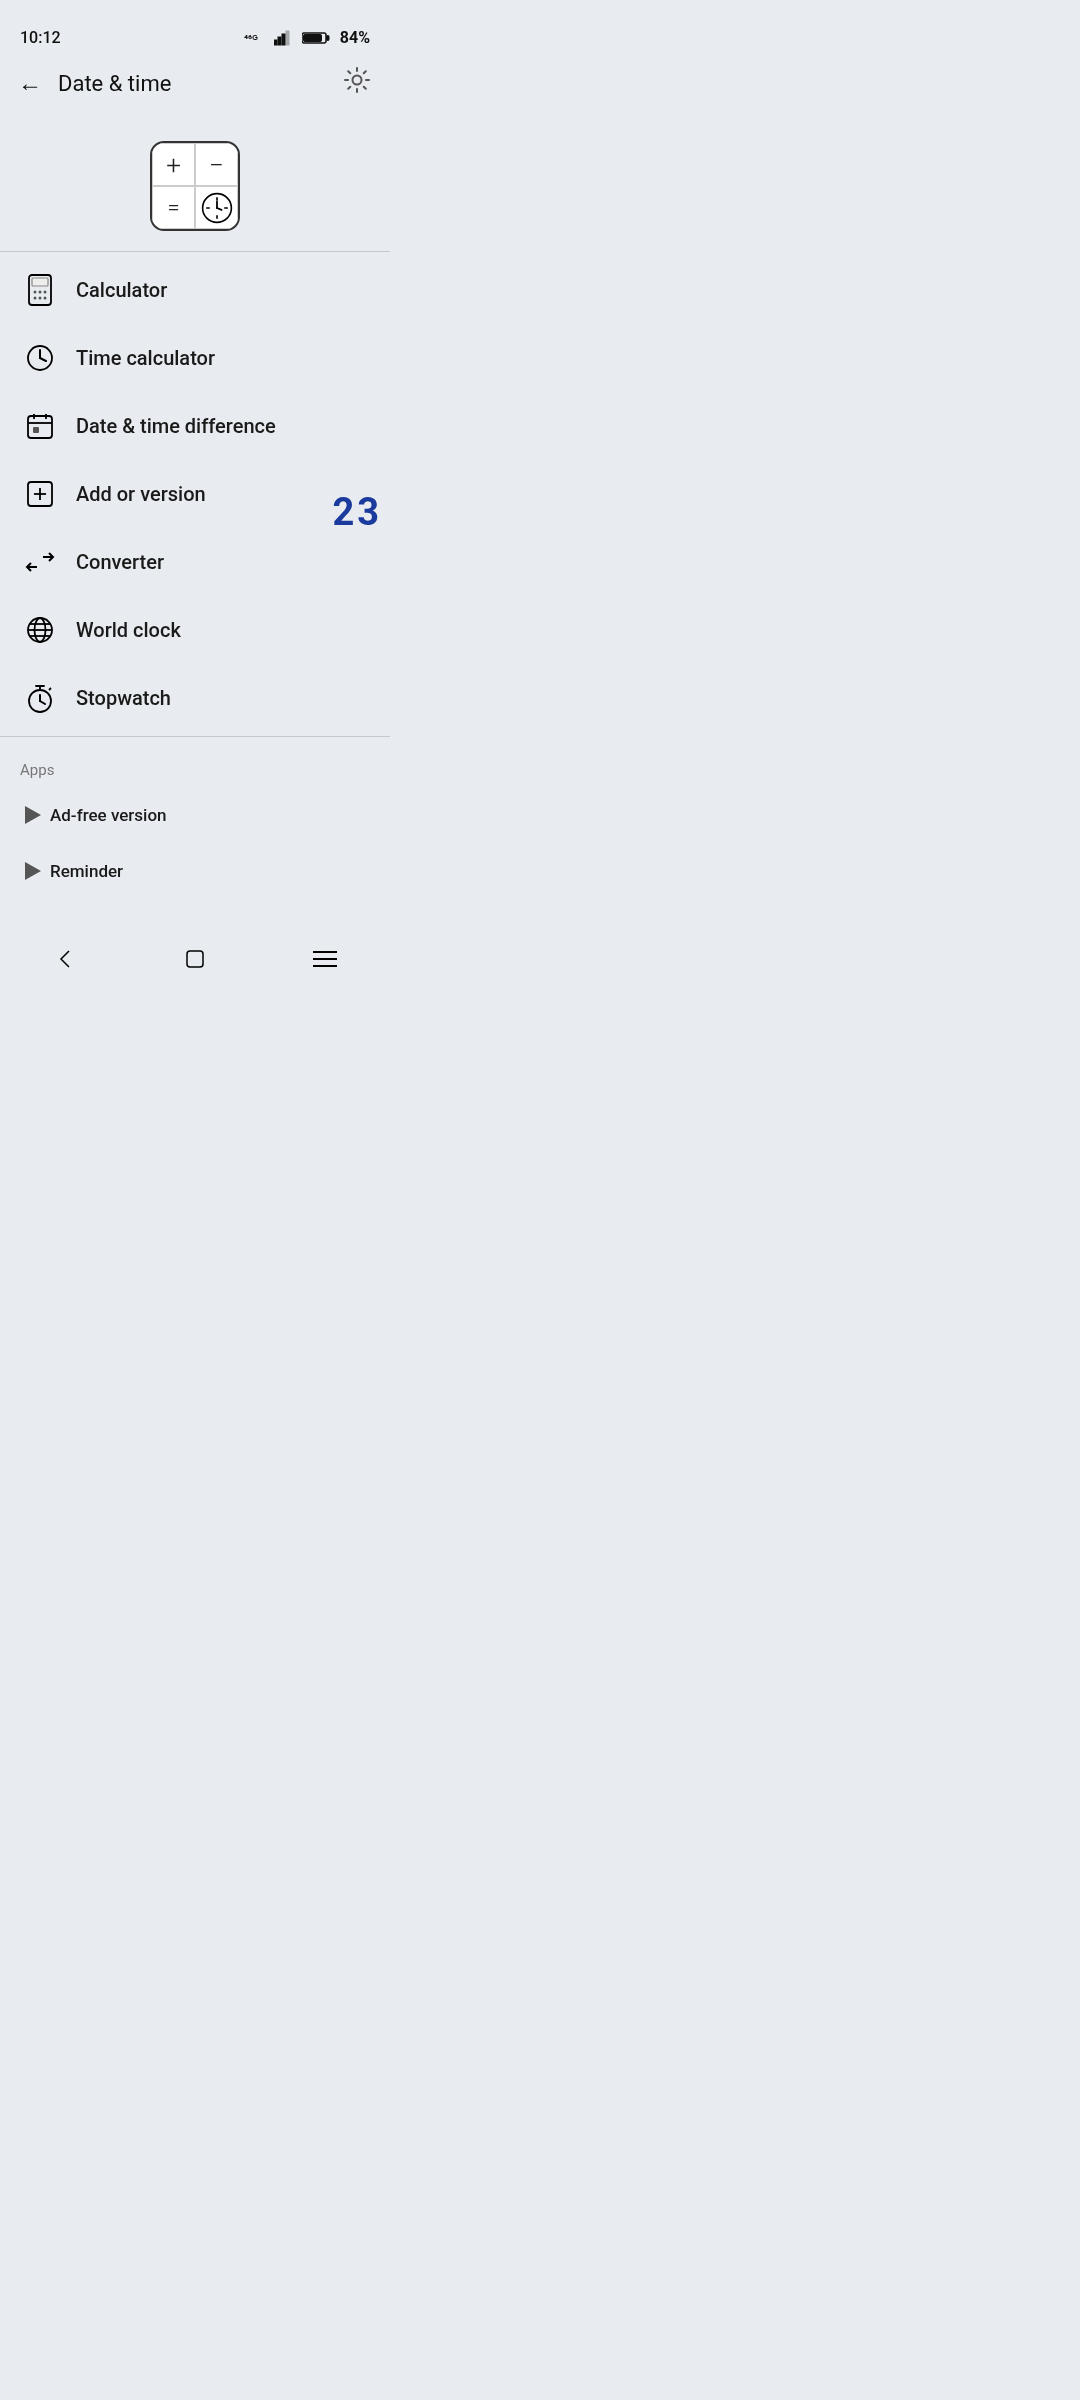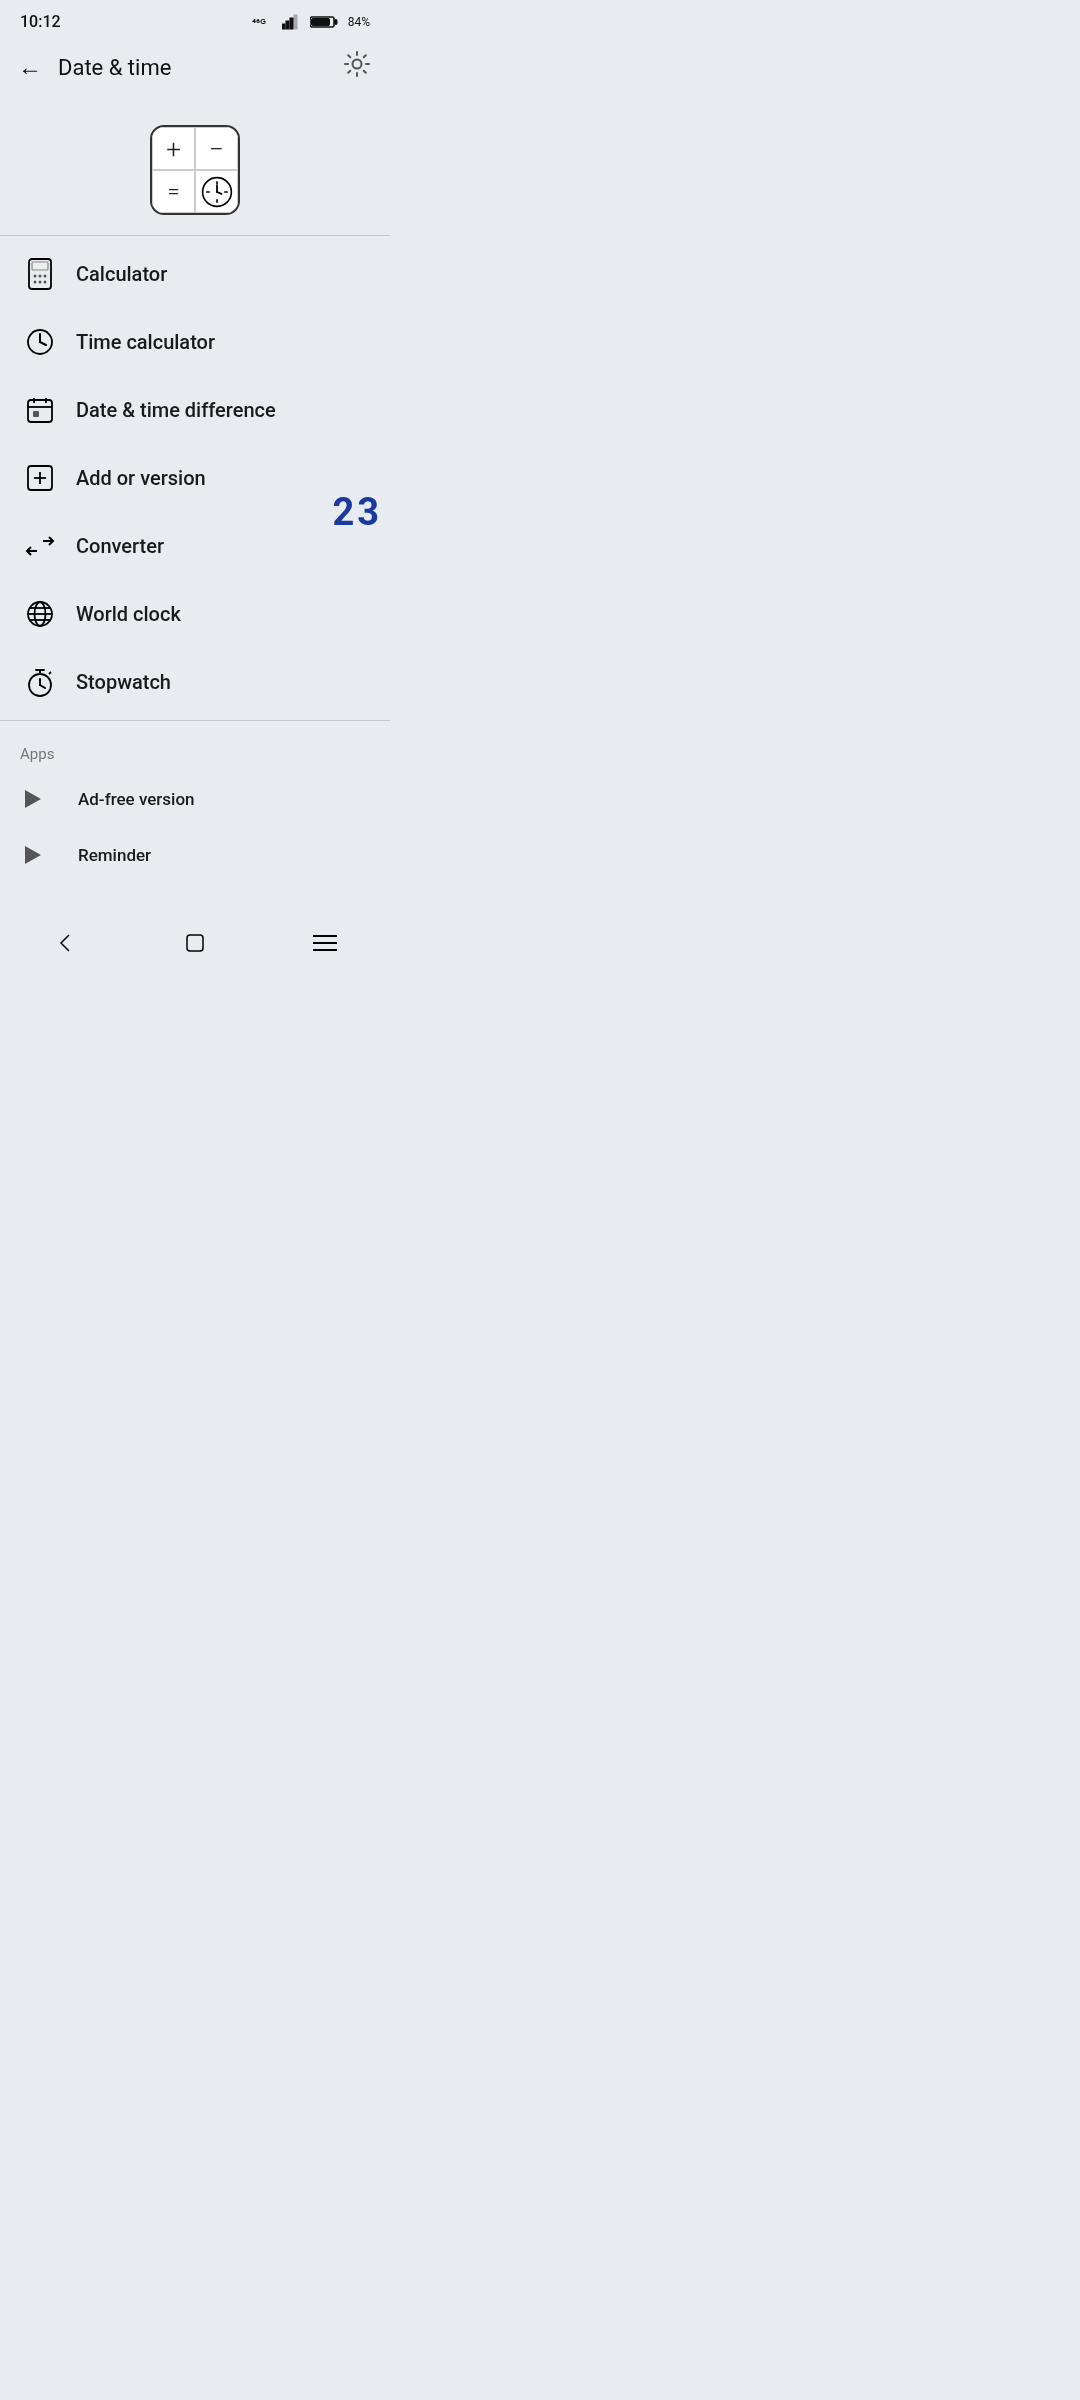--- a/index.html
+++ b/index.html
@@ -14,36 +14,37 @@
       position: relative;
     }
 
     
     .status-bar {
       display: flex;
       justify-content: space-between;
       align-items: center;
       padding: 12px 20px 8px 20px;
       background: #e8ecf0;
+      margin-top: 16px;
     }
     .status-time {
       font-size: 16px;
       font-weight: 500;
       color: #111;
     }
     .status-icons {
       display: flex;
       align-items: center;
       gap: 10px;
       font-size: 13px;
       color: #111;
     }
     .battery-text {
-      font-size: 12px;
-      font-weight: 400;
+      font-size: 16px;
+      font-weight: 700;
     }
 
     
     .header {
       display: flex;
       align-items: center;
       justify-content: space-between;
       padding: 10px 18px 16px 18px;
       background: #e8ecf0;
     }
@@ -149,21 +150,21 @@
 
     
     .apps-list {
       background: #e8ecf0;
       padding: 4px 0;
     }
     .app-item {
       display: flex;
       align-items: center;
       padding: 18px 24px;
-      gap: 36px;
+      gap: 8px;
       cursor: pointer;
     }
     .play-icon {
       width: 18px;
       height: 18px;
       display: flex;
       align-items: center;
       justify-content: center;
       flex-shrink: 0;
     }

